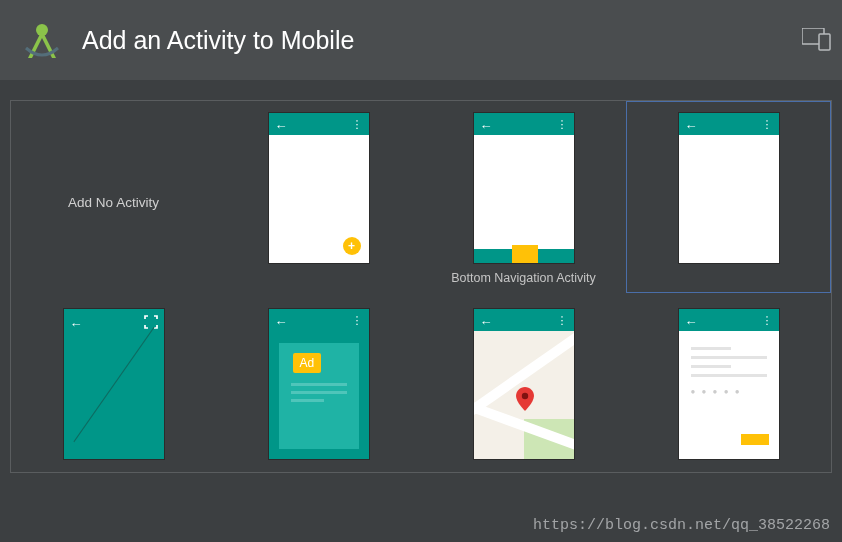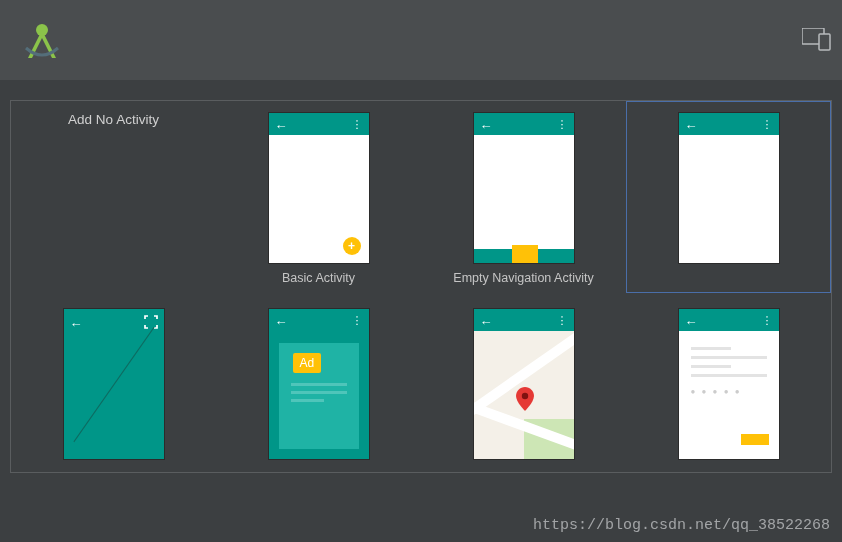--- a/index.html
+++ b/index.html
@@ -89,21 +89,21 @@
     line-height: 4px;
     letter-spacing: 0;
   }
   .label-bar {
     width: 100%;
     text-align: center;
     font-size: 12.5px;
     padding: 7px 0;
     color: #c5c5c5;
   }
-  .add-no { }
+  .add-no { justify-content: center; }
   .add-no-text { font-size: 13.5px; color: #d0d0d0; }
   
   .fab {
     position: absolute;
     right: 8px; bottom: 8px;
     width: 18px; height: 18px;
     background: #ffc107;
     border-radius: 50%;
     display:flex; align-items:center; justify-content:center;
     color:#fff; font-size:12px; font-weight:bold;
@@ -164,20 +164,21 @@
 <body>
 
 <div class="header">
   <div class="logo">
     <svg viewBox="0 0 44 44">
       <circle cx="22" cy="12" r="6" fill="#8bc34a"></circle>
       <path d="M22 12 L8 40 L12 40 L22 20 L32 40 L36 40 Z" fill="#8bc34a"></path>
       <path d="M6 30 Q22 44 38 30" stroke="#546e7a" stroke-width="3" fill="none"></path>
     </svg>
   </div>
+  <div class="title">Add an Activity to Mobile</div>
   <div class="device-icon">
     <svg width="30" height="24" viewBox="0 0 30 24">
       <rect x="0" y="0" width="22" height="16" rx="1" fill="none" stroke="#b8bbbd" stroke-width="1.5"></rect>
       <rect x="17" y="6" width="11" height="16" rx="1" fill="#4a4d4f" stroke="#b8bbbd" stroke-width="1.5"></rect>
     </svg>
   </div>
 </div>
 
 <div class="content">
   <div class="panel">
@@ -187,33 +188,32 @@
     </div>
 
     <div class="cell">
       <div class="thumb">
         <div class="topbar">
           <span class="arrow-left">←</span>
           <span class="dots">⋮</span>
         </div>
         <div class="fab">+</div>
       </div>
-      <div class="label-bar">Basic Activity</div>
     </div>
 
     <div class="cell">
       <div class="thumb">
         <div class="topbar">
           <span class="arrow-left">←</span>
           <span class="dots">⋮</span>
         </div>
         <div class="bottom-nav-bar"></div>
         <div class="bottom-nav-sel"></div>
       </div>
-      <div class="label-bar">Empty Navigation Activity</div>
+      <div class="label-bar">Bottom Navigation Activity</div>
     </div>
 
     <div class="cell selected">
       <div class="thumb">
         <div class="topbar">
           <span class="arrow-left">←</span>
           <span class="dots">⋮</span>
         </div>
       </div>
     </div>

